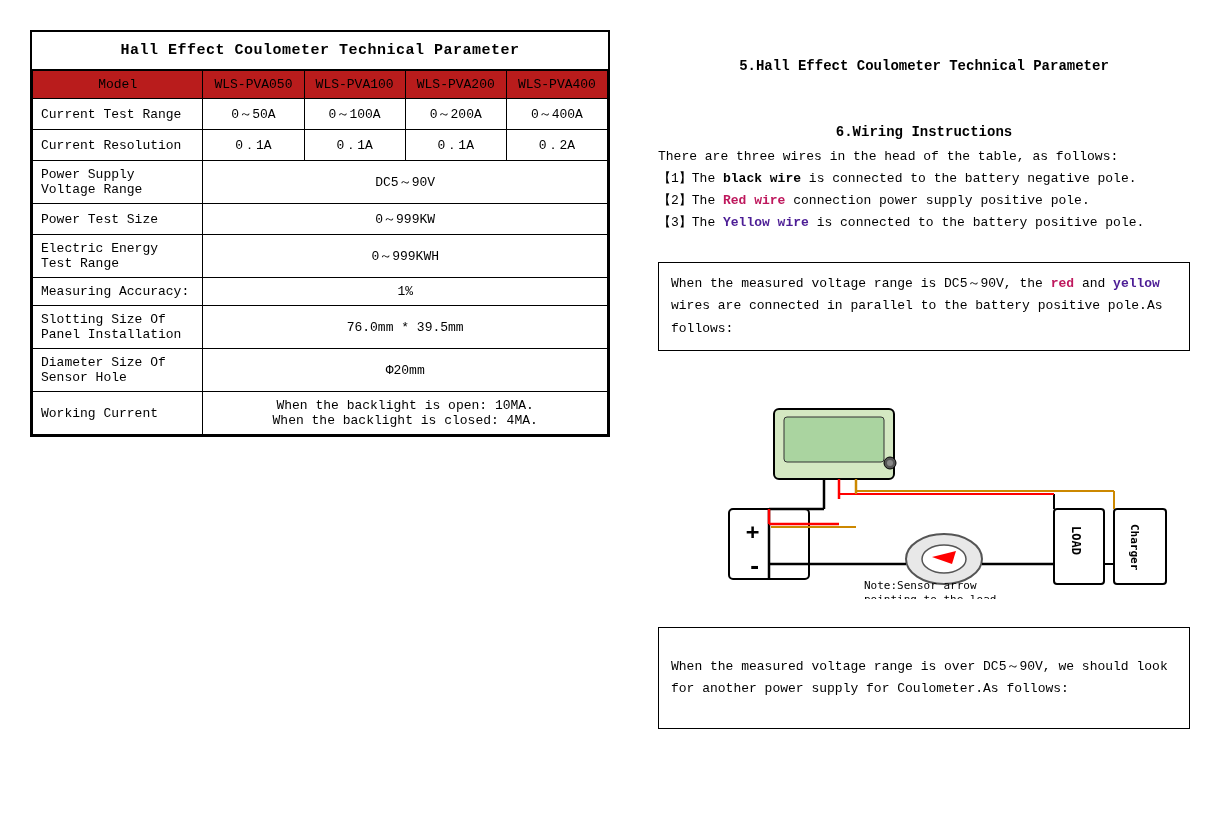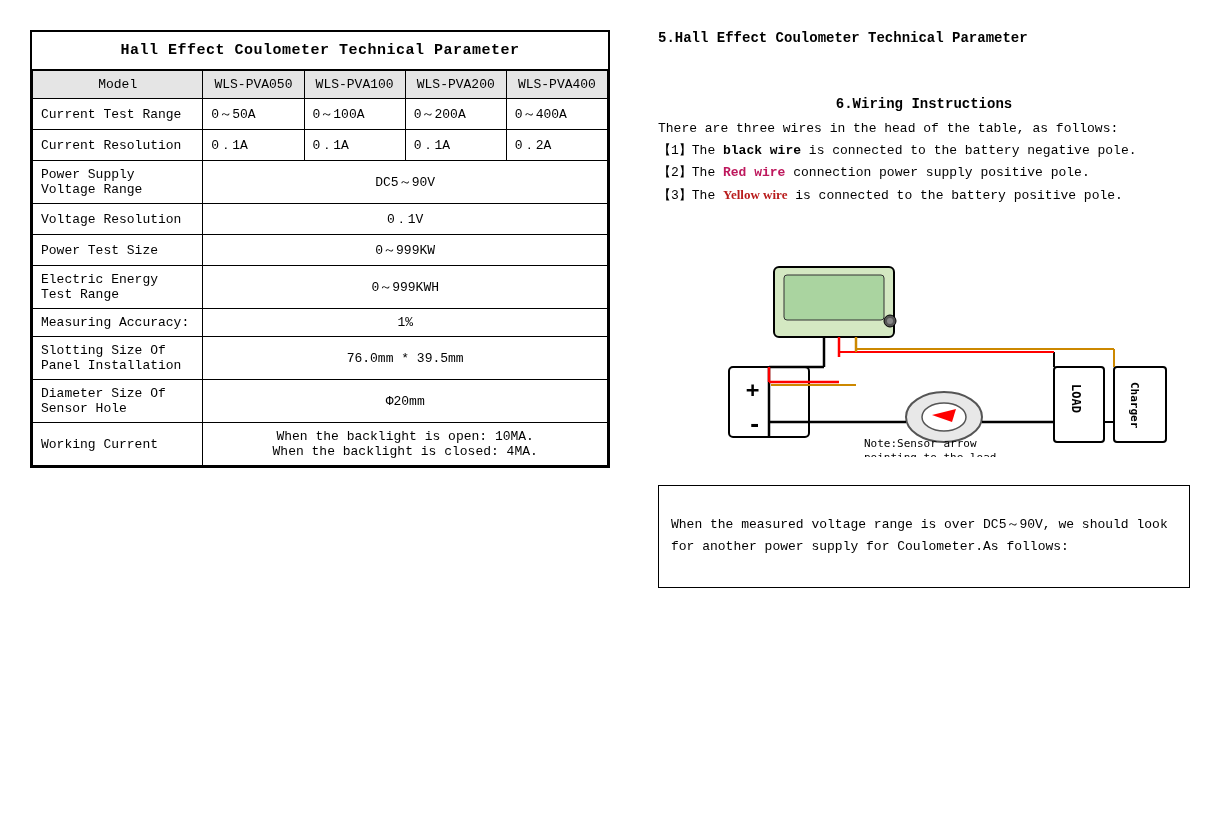--- a/index.html
+++ b/index.html
@@ -49,74 +49,75 @@
 
     .param-table td {
       border: 1px solid #000;
       padding: 6px 8px;
       vertical-align: middle;
     }
 
     .param-table .header-row td {
       text-align: center;
       font-weight: normal;
-      background: #e5e5e5;
+      background: #b91c1c;
     }
 
     .param-table .col-label {
       width: 160px;
     }
 
     .param-table .col-model {
       width: 95px;
       text-align: center;
     }
 
     .param-table .value-cell {
-      text-align: left;
+      text-align: center;
     }
 
     .param-table .span-cell {
       text-align: center;
     }
 
     
     .right-section {
       flex: 1;
       padding: 10px;
       display: flex;
       flex-direction: column;
       gap: 10px;
     }
 
     .section-title {
-      text-align: left;
+      text-align: center;
       font-size: 14px;
       font-weight: bold;
       margin-bottom: 8px;
+      margin-top: 28px;
     }
 
     .wiring-section {
       margin-bottom: 10px;
     }
 
     .wiring-title {
       text-align: center;
       font-size: 14px;
       font-weight: bold;
       margin-bottom: 6px;
       margin-top: 32px;
     }
 
     .wiring-text {
       font-size: 13px;
       line-height: 1.7;
     }
     .red-text { color: #be185d; font-weight: bold; }
-    .yellow-text { color: #b91c1c; font-weight: bold; font-family: Liberation Serif, serif; }
+    .yellow-text { color: #4c1d95; font-weight: bold; }
 
     .voltage-box {
       border: 1px solid #000;
       padding: 10px 12px;
       margin: 8px 0;
       font-size: 13px;
       line-height: 1.7;
     }
 
     
@@ -175,24 +176,20 @@
             <td class="value-cell">0．1A</td>
             <td class="value-cell">0．2A</td>
           </tr>
 
           <tr>
             <td class="col-label">Power Supply Voltage Range</td>
             <td class="span-cell" colspan="4">DC5～90V</td>
           </tr>
 
 
-          <tr>
-            <td class="col-label">Voltage Resolution</td>
-            <td class="span-cell" colspan="4">0．1V</td>
-          </tr>
 
 
           <tr>
             <td class="col-label">Power Test Size</td>
             <td class="span-cell" colspan="4">0～999KW</td>
           </tr>
 
           <tr>
             <td class="col-label">Electric Energy Test Range</td>
             <td class="span-cell" colspan="4">0～999KWH</td>
@@ -232,20 +229,23 @@
     <div class="wiring-section">
       <div class="wiring-title">6.Wiring Instructions</div>
       <div class="wiring-text">
         <span>There are three wires in the head of the table, as follows:</span><br>
         <span>【1】The <strong>black wire</strong> is connected to the battery negative pole.</span><br>
         <span>【2】The <span class="red-text">Red wire</span> connection power supply positive pole.</span><br>
         <span>【3】The <span class="yellow-text">Yellow wire</span> is connected to the battery positive pole.</span>
       </div>
     </div>
 
+    <div class="voltage-box">
+      <span>When the measured voltage range is DC5～90V, the </span><span class="red-text">red</span><span> and </span><span class="yellow-text">yellow</span><span> wires are connected in parallel to the battery positive pole.As follows:</span>
+    </div>
 
     <div class="diagram-container">
       <svg class="diagram-svg" viewBox="0 0 500 220" xmlns="http://www.w3.org/2000/svg">
 
         <text x="148" y="65" font-family="monospace" font-size="13" font-weight="bold" fill="#000">B</text>
         <text x="165" y="65" font-family="monospace" font-size="13" font-weight="bold" fill="red">R</text>
         <text x="182" y="65" font-family="monospace" font-size="13" font-weight="bold" fill="#cc8800">Y</text>
 
         <rect x="100" y="30" width="120" height="70" rx="5" ry="5" fill="#d4e8c2" stroke="#000" stroke-width="2"></rect>
         <rect x="110" y="38" width="100" height="45" rx="3" ry="3" fill="#aad4a0" stroke="#333" stroke-width="1"></rect>

